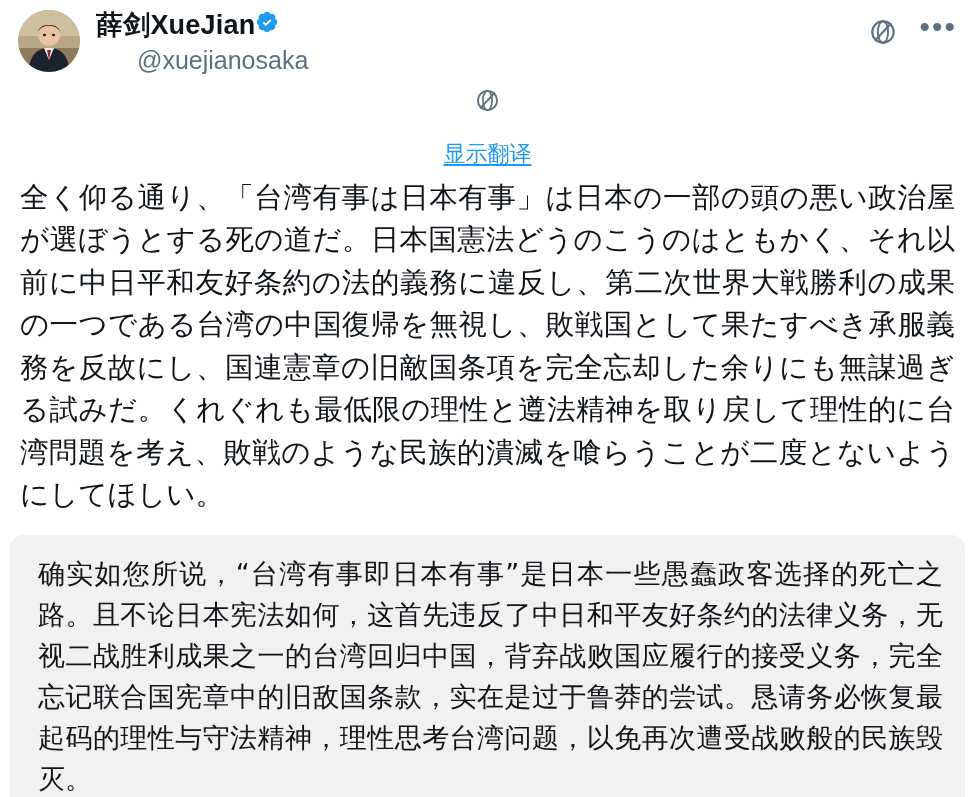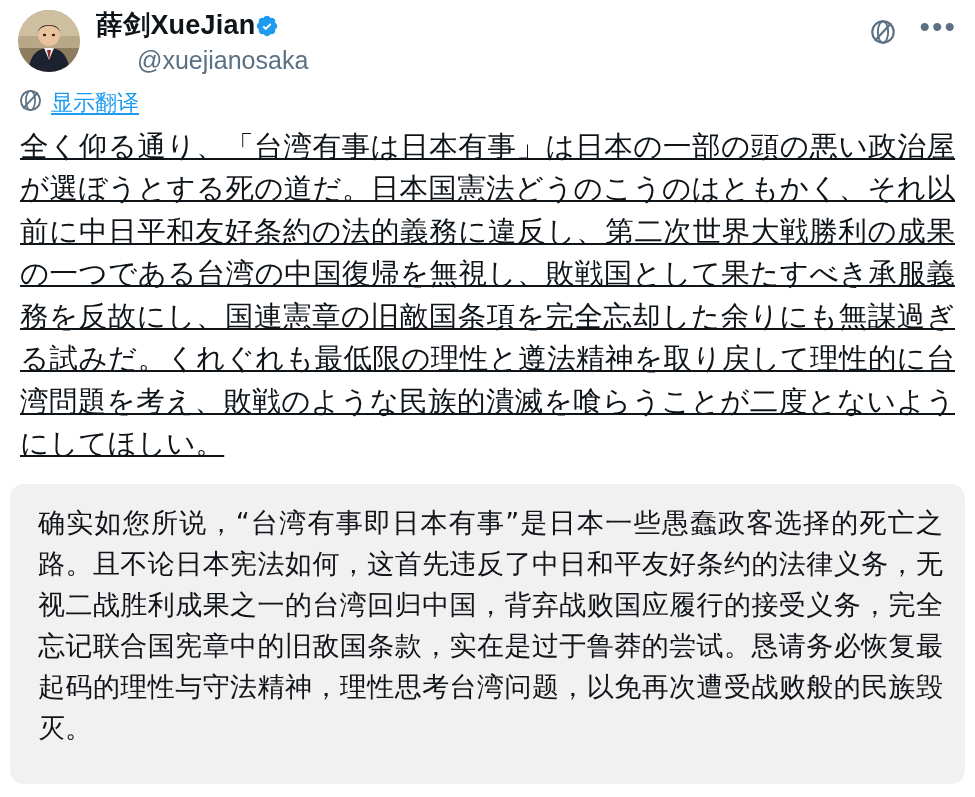--- a/index.html
+++ b/index.html
@@ -44,21 +44,21 @@
 
   .names {
     margin-left: 16px;
     display: flex;
     flex-direction: column;
     justify-content: flex-start;
     padding-top: 2px;
   }
   .name-row {
     display: flex;
-    align-items: center;
+    align-items: flex-start;
   }
   .display-name {
     font-size: 27px;
     font-weight: bold;
     color: #0f1419;
     line-height: 1.15;
     letter-spacing: 0.2px;
   }
   .verified {
     width: 24px;
@@ -93,43 +93,43 @@
     color: #5b7083;
     line-height: 12px;
     letter-spacing: 2px;
     padding-bottom: 10px;
     cursor: pointer;
   }
 
   
   .translate-row {
     display: flex;
-    align-items: flex-start;
-    gap: 8px;
+    align-items: center;
+    gap: 26px;
     padding: 10px 18px 6px 18px;
+    flex-direction: column;
   }
   .translate-link {
     color: #1d9bf0;
     font-size: 22px;
     text-decoration: underline;
     text-underline-offset: 3px;
     cursor: pointer;
   }
 
   
   .tweet-body {
     padding: 2px 20px 0 20px;
     font-size: 28.5px;
     line-height: 1.49;
     color: #0f1419;
     letter-spacing: 0.1px;
     font-family: "DejaVu Sans", "Liberation Sans", sans-serif;
     text-align: justify;
     text-justify: inter-character;
-    text-decoration: underline;
   }
 
   
   .quote-block {
     margin: 18px 10px 0 10px;
     background: #f1f1f1;
     padding: 18px 22px 22px 28px;
     font-size: 27px;
     line-height: 1.52;
     color: #111418;

